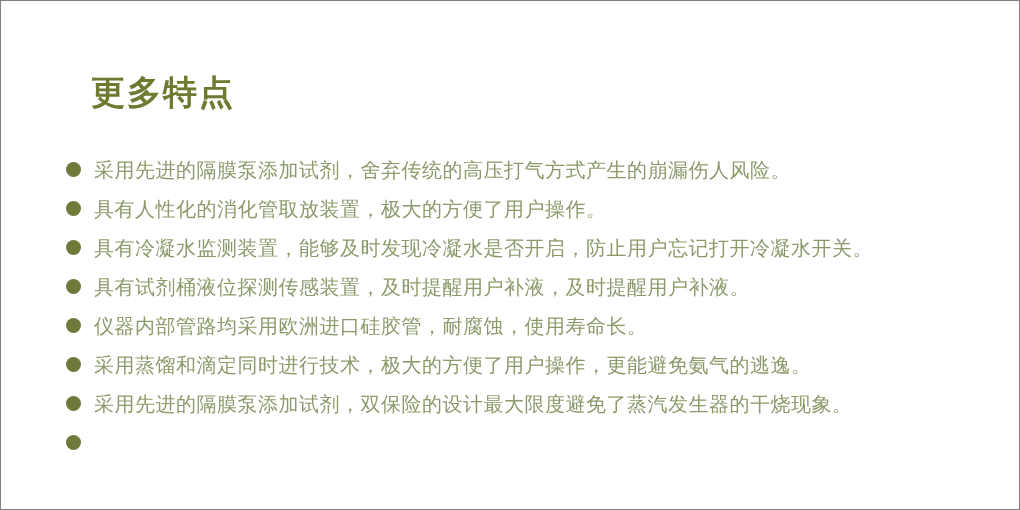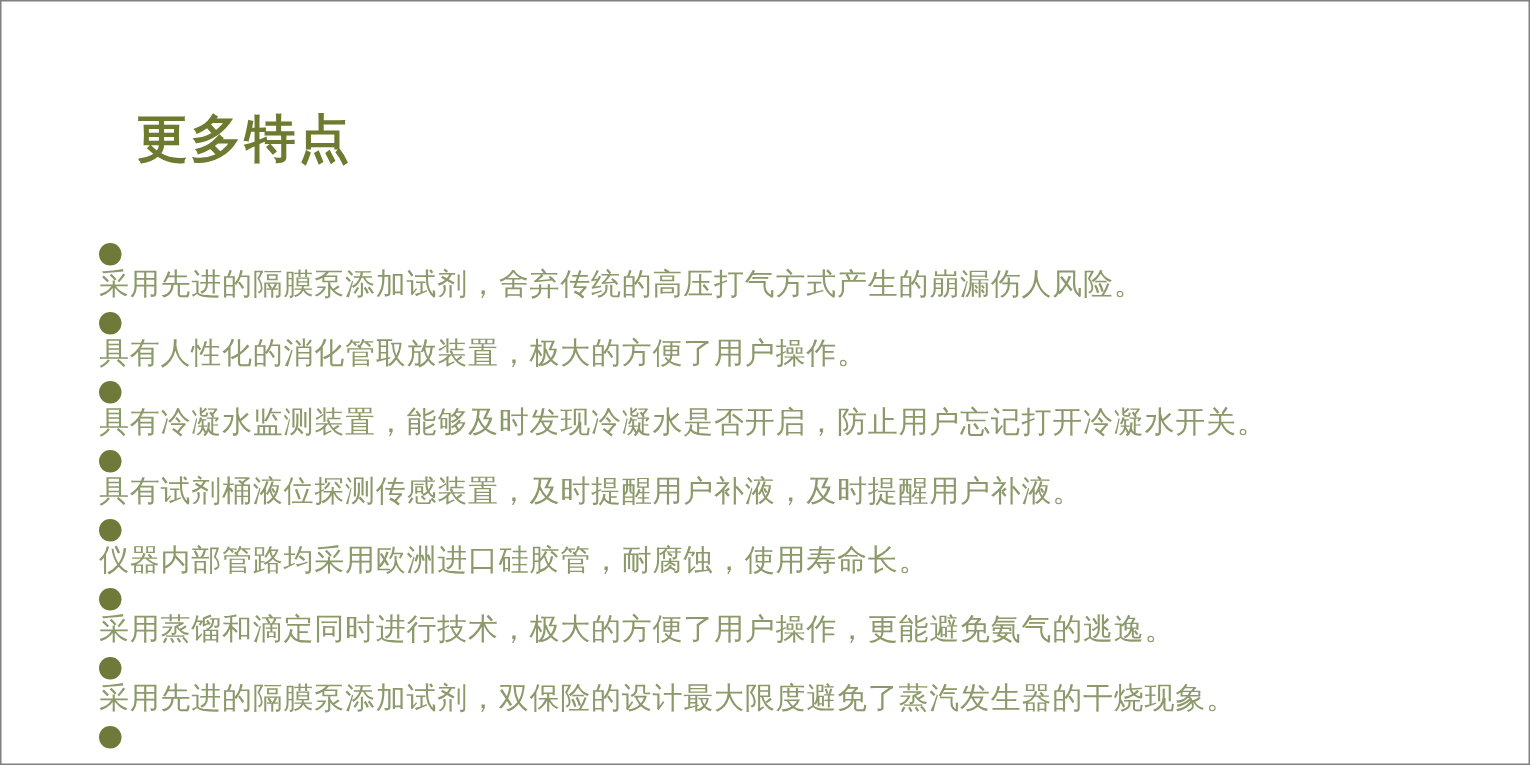--- a/index.html
+++ b/index.html
@@ -33,21 +33,20 @@
     left: 65px;
     top: 156px;
     width: 900px;
     display: flex;
     flex-direction: column;
   }
   .feature-row {
     display: flex;
     align-items: flex-start;
     min-height: 39px;
-    flex-direction: column;
   }
   .dot {
     flex: 0 0 auto;
     width: 15px;
     height: 15px;
     margin-top: 5px;
     margin-right: 13px;
     border-radius: 50%;
     background: #6F7A3A;
   }

